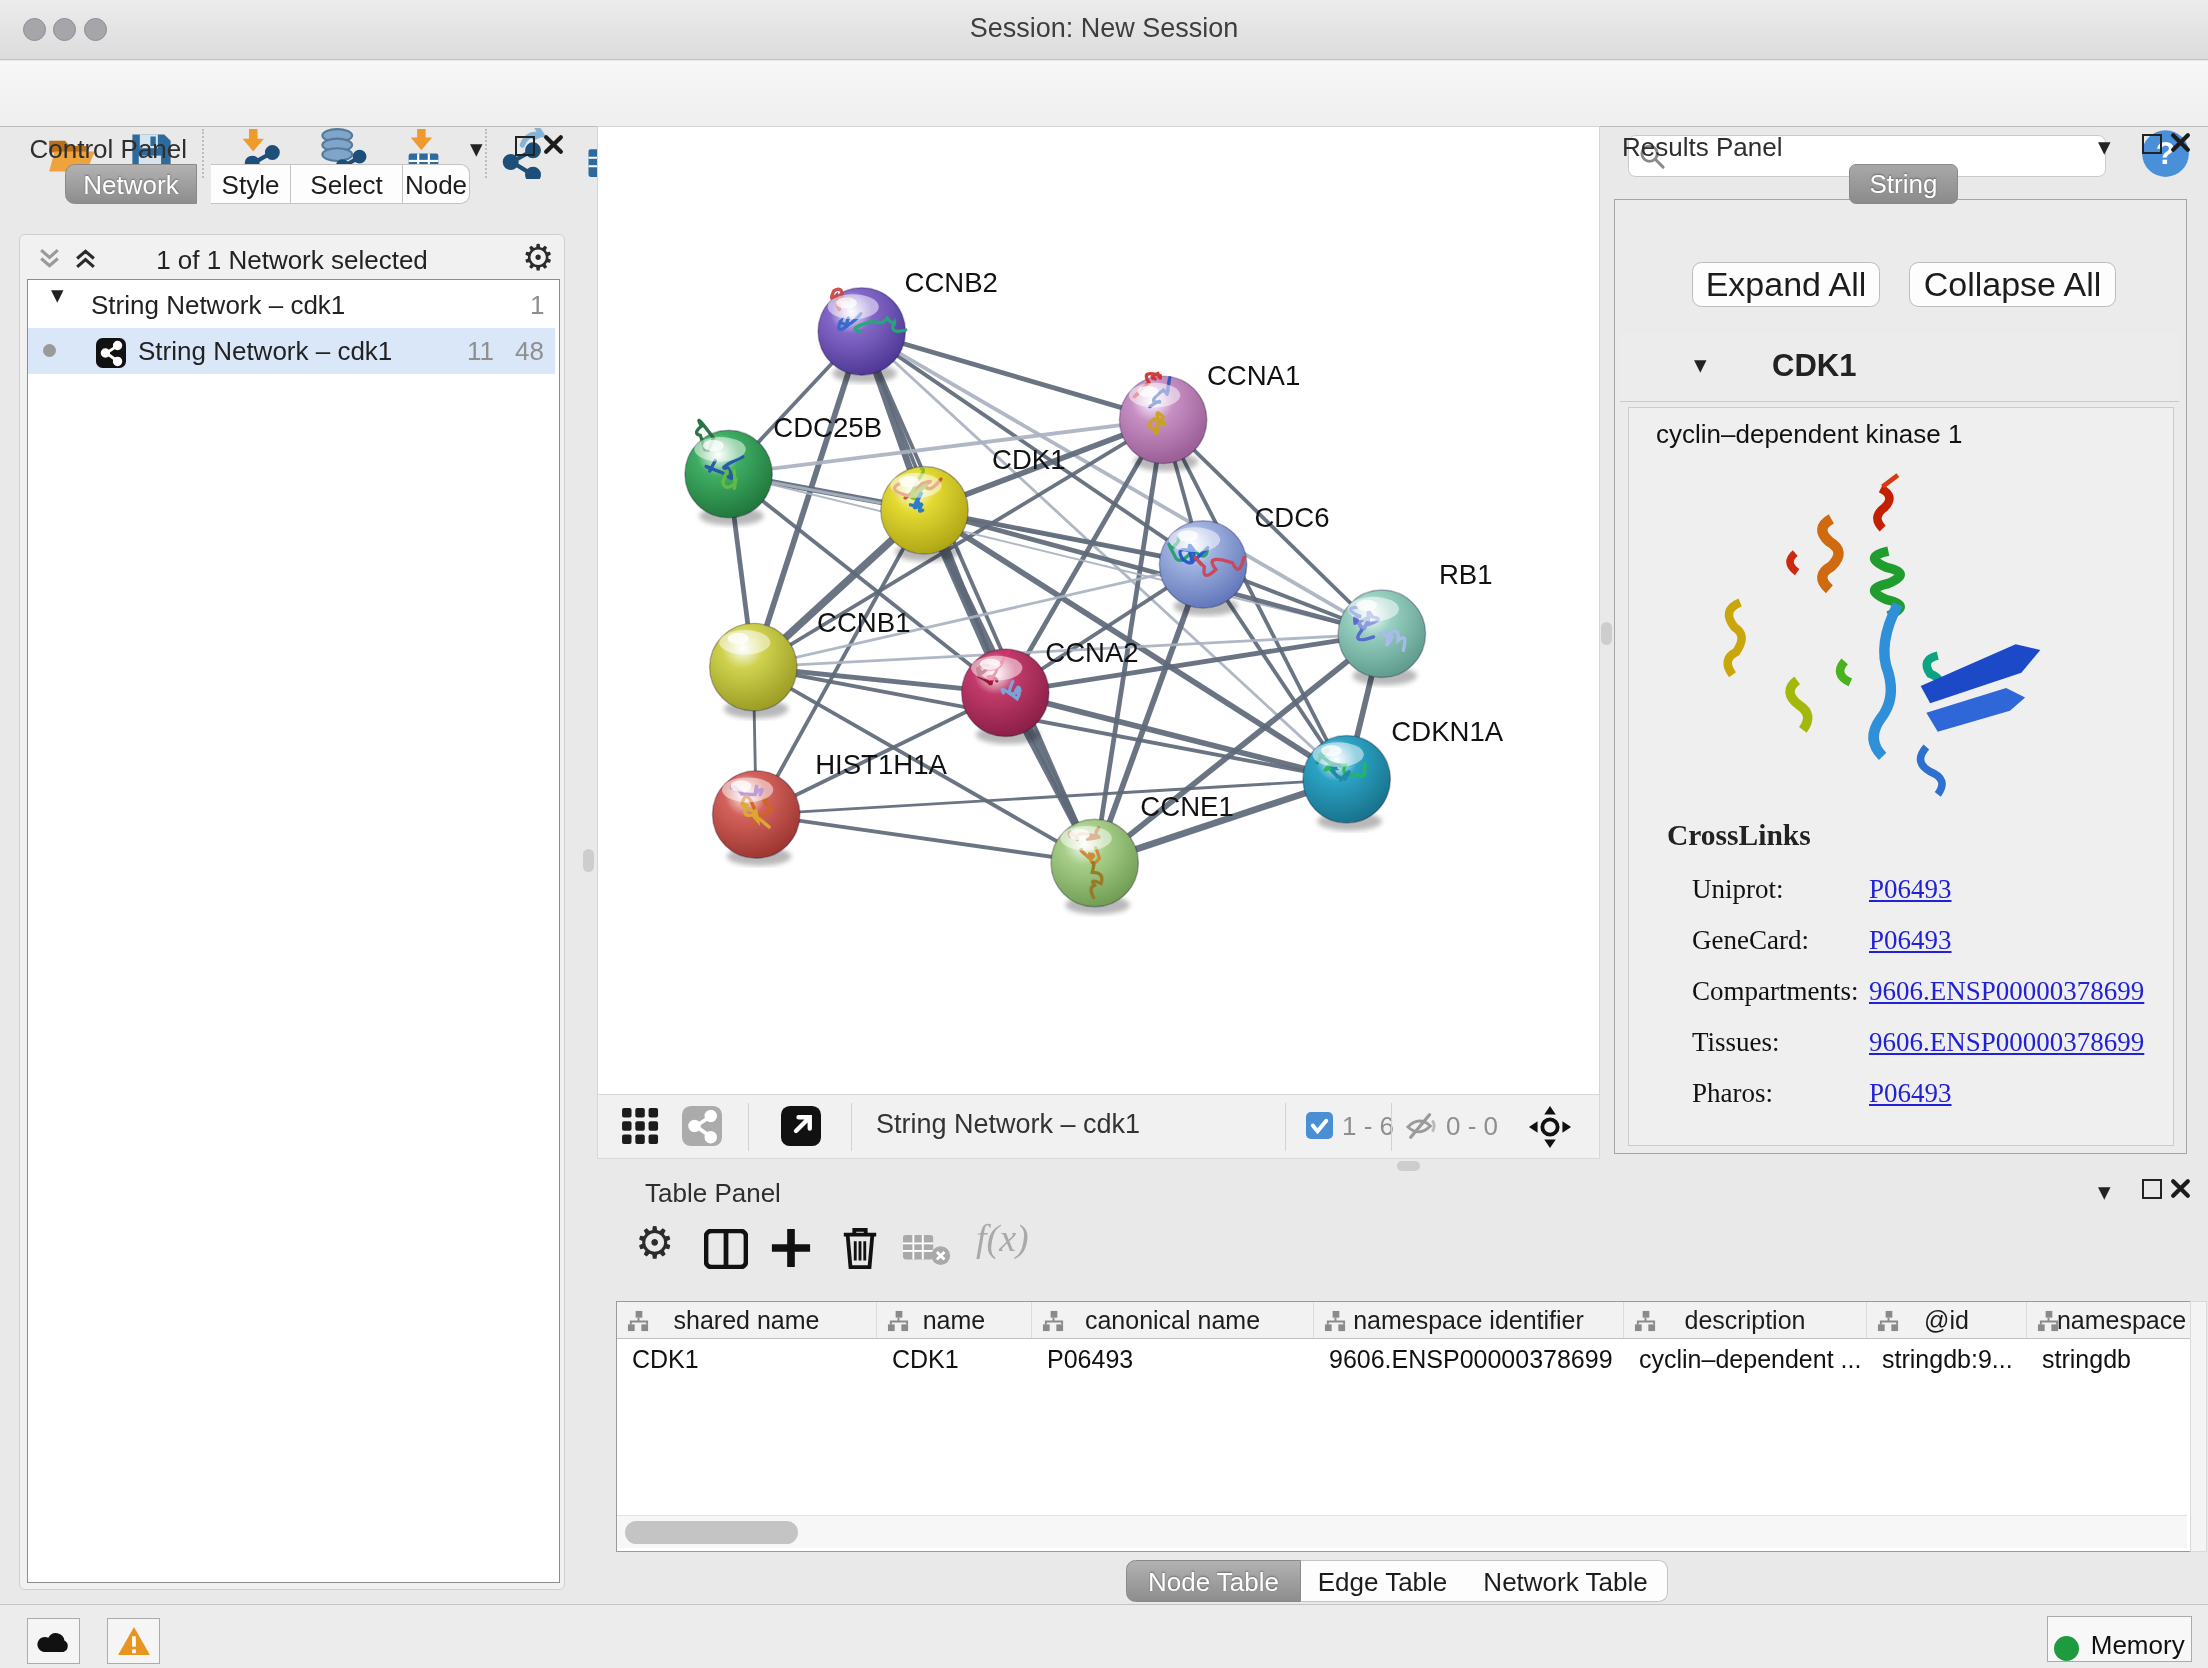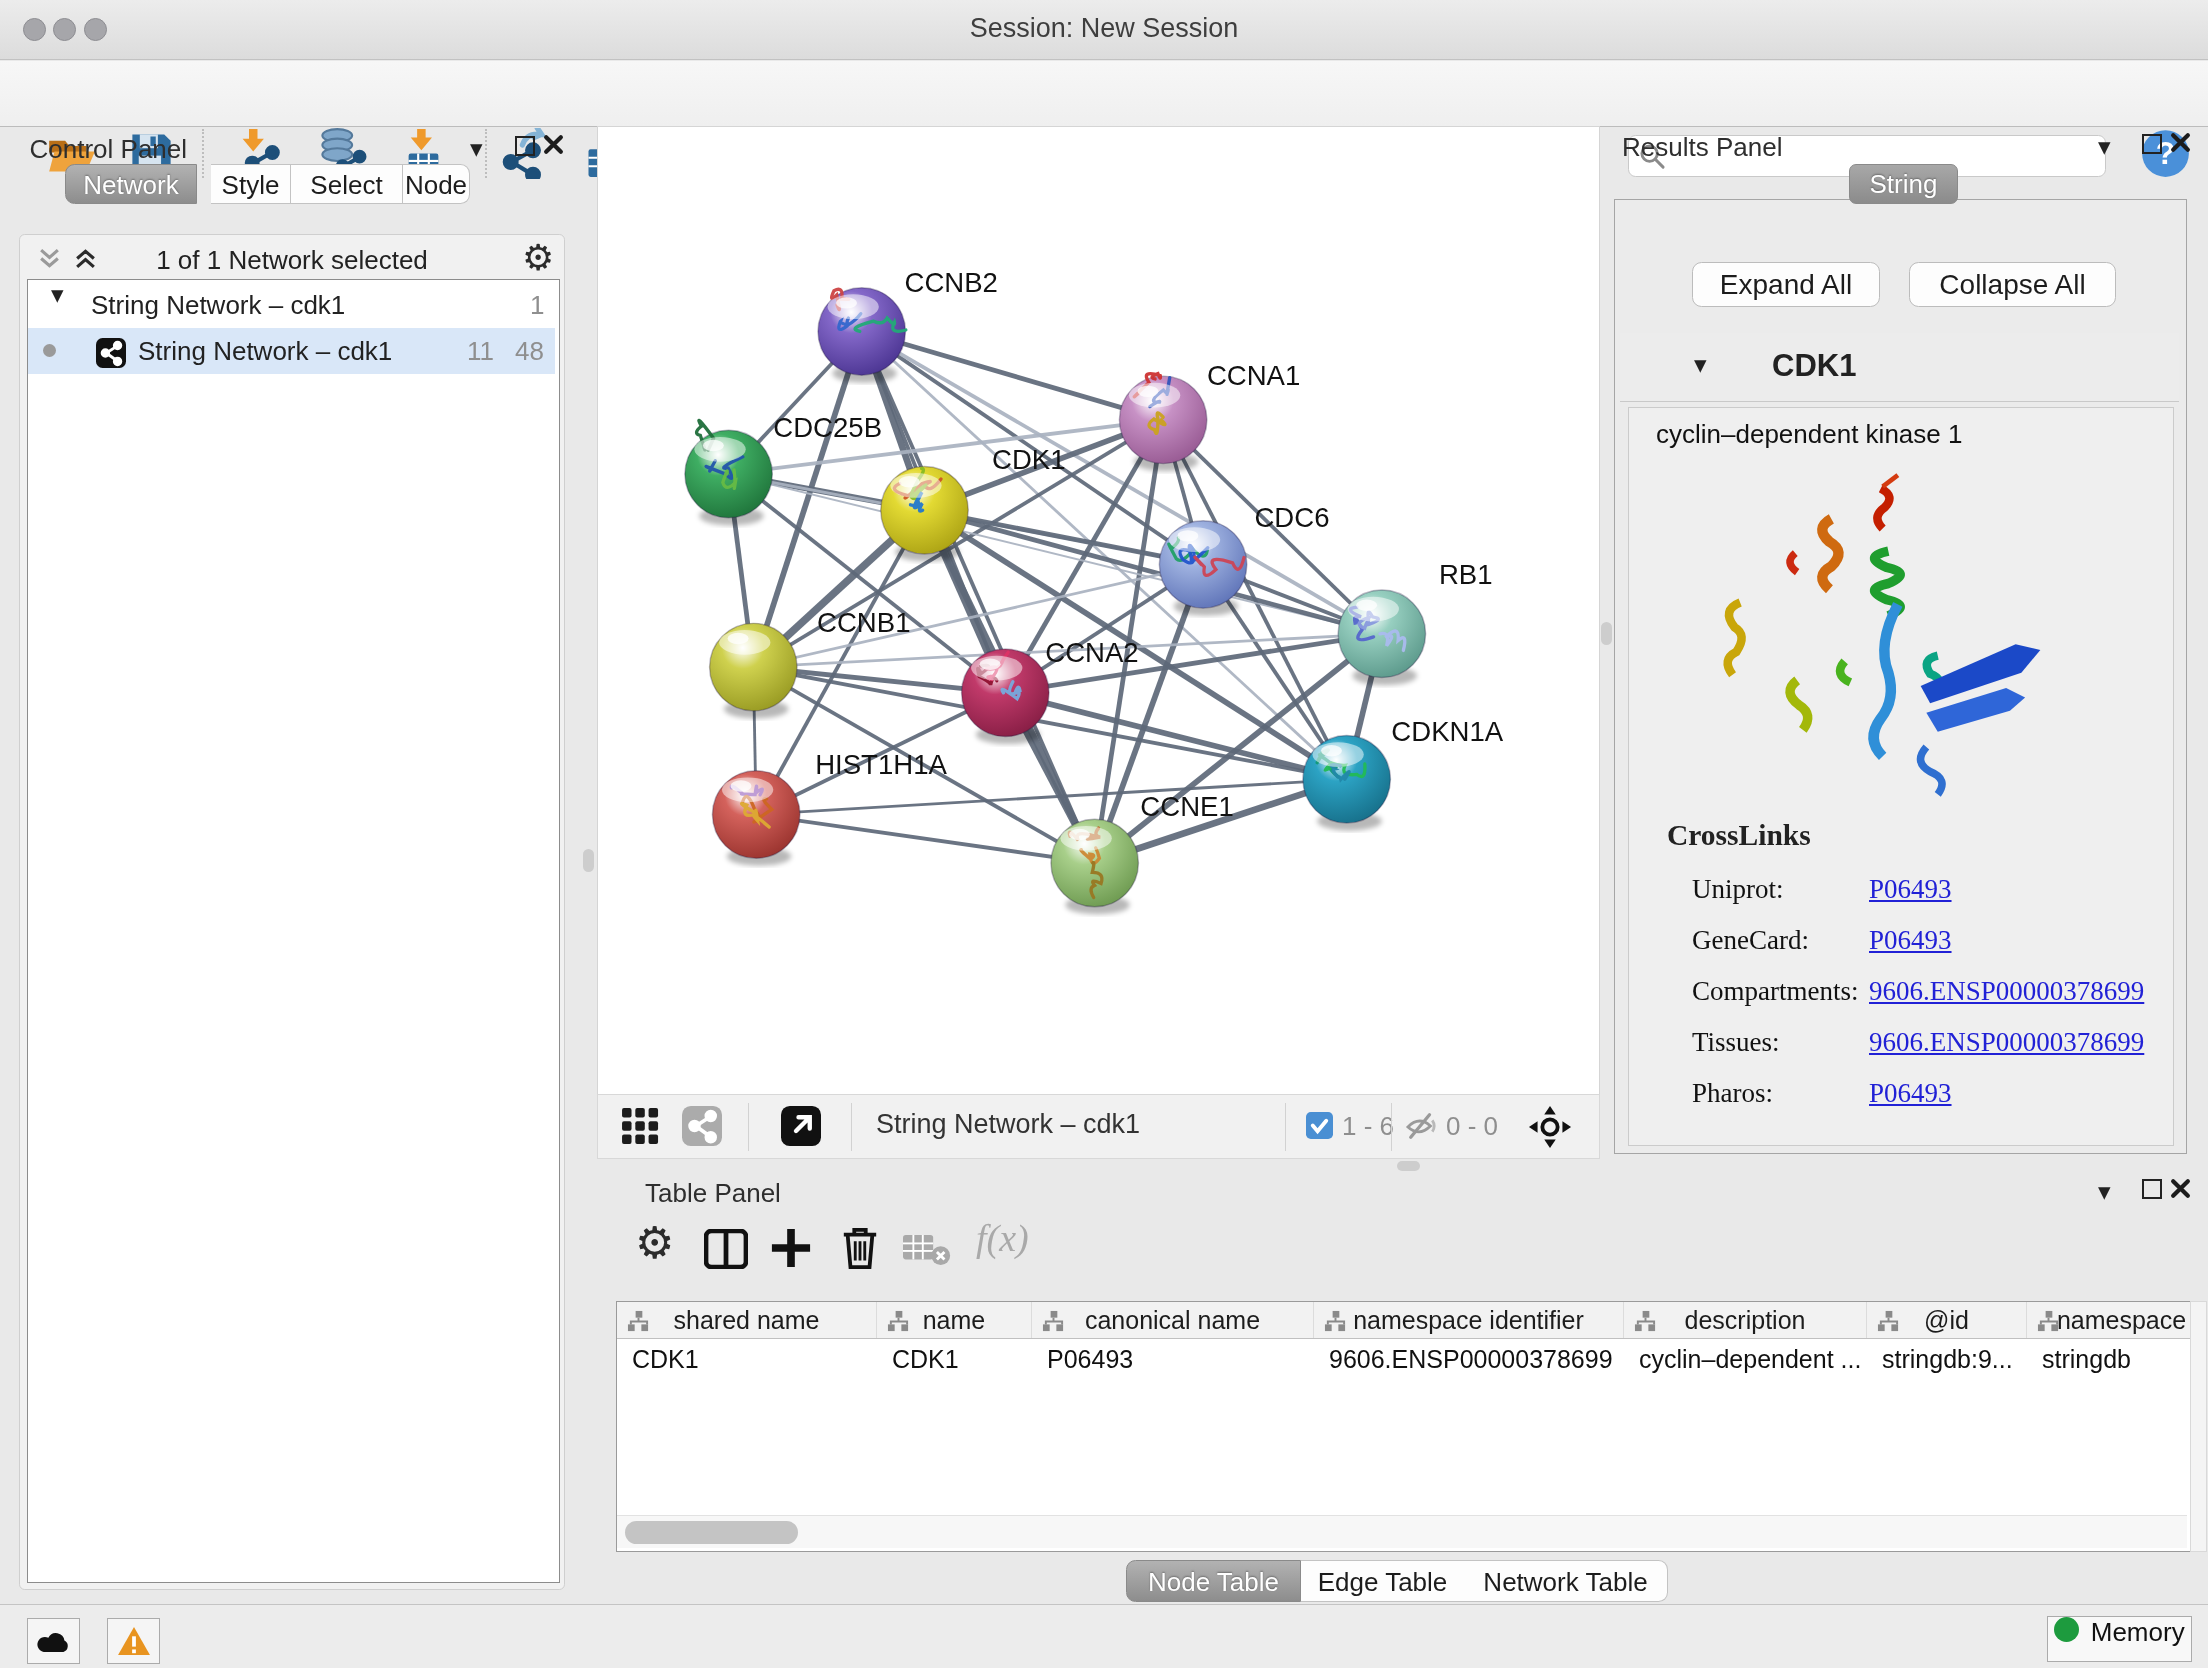--- a/index.html
+++ b/index.html
@@ -41,21 +41,21 @@
   #net-canvas{left:597px;top:126px;width:1001px;height:968px;background:#fff;border:1px solid #d5d5d5;}
   #net-bar{left:597px;top:1094px;width:1001px;height:63px;background:#f1f1f1;border:1px solid #d8d8d8;}
   .nb-sep{top:7.6px;width:0;height:48px;border-left:1.9px solid #d2d2d2;position:absolute;}
   .nb-txt{font-size:26px;color:#8e8e8e;}
   .handle{background:#cdcdcd;border-radius:7.6px;}
   
   #rp-outer{left:1614px;top:199px;width:571px;height:953px;background:#ebebeb;border:1.9px solid #a5a5a5;}
   #rp-pill{left:1849px;top:164px;width:107px;height:38px;line-height:38px;text-align:center;color:#fff;
      font-size:26px;background:linear-gradient(#a8a8a8,#8b8b8b);border:1.9px solid #8a8a8a;border-radius:7px;
      text-shadow:0 -1px 1.9px rgba(0,0,0,.35);}
-  .rp-btn{top:262px;height:43px;line-height:43px;text-align:center;font-size:28px;background:#fdfdfd;
+  .rp-btn{top:262px;height:43px;line-height:43px;text-align:center;font-size:34px;background:#fdfdfd;
      border:1.9px solid #bcbcbc;border-radius:9.5px;color:#1c1c1c;}
   #rp-sec-head{left:1620px;top:333px;width:559px;height:68px;background:#ececec;border-bottom:1.9px solid #c9c9c9;}
   #rp-inner{left:1628px;top:407px;width:544px;height:737px;background:#efefef;border:1.9px solid #cbcbcb;}
   .xl-row{position:relative;height:51px;font-family:"Liberation Serif",serif;font-size:27px;}
   .xl-row .lab{position:absolute;left:63px;top:11.4px;color:#111;}
   .xl-row a{position:absolute;left:240px;top:11.4px;color:#2121d6;text-decoration:underline;}
   
   #tp-box{left:616px;top:1301px;width:1574px;height:249px;background:#fff;border:1.9px solid #9a9a9a;overflow:hidden;}
   #th-row{position:absolute;left:0;top:0;height:36px;background:#f2f2f2;border-bottom:1.9px solid #c0c0c0;display:flex;}
   .th{position:relative;height:36px;border-right:1.9px solid #dcdcdc;box-sizing:border-box;
@@ -64,21 +64,21 @@
   #tr-row{position:absolute;left:0;top:38px;height:38px;display:flex;}
   .td{height:38px;line-height:38px;font-size:25px;color:#111;padding-left:15px;box-sizing:border-box;flex:none;
       white-space:nowrap;overflow:hidden;}
   #hscroll{position:absolute;left:0;top:213px;width:1570px;height:32px;background:#f7f7f7;border-top:1.9px solid #e2e2e2;}
   #hthumb{position:absolute;left:7.6px;top:4.8px;width:173px;height:23px;background:#c4c4c4;border-radius:11.4px;}
   #vscroll{left:2190px;top:1301px;width:14.3px;height:249px;background:#f4f4f4;border:1px solid #d9d9d9;}
   
   #statusbar{left:0;top:1604px;width:2208px;height:65px;background:#ececec;border-top:1.9px solid #c4c4c4;}
   .st-btn{top:13.3px;width:51px;height:44px;background:#f5f5f5;border:1.9px solid #ababab;display:flex;align-items:center;justify-content:center;}
   #memory-btn{left:2047px;top:11.4px;width:143px;height:44px;background:#f8f8f8;border:1.9px solid #ababab;
-     display:flex;align-items:flex-start;justify-content:center;font-size:26px;color:#111;gap:11.4px;}
+     display:flex;align-items:flex-end;justify-content:center;font-size:26px;color:#111;gap:11.4px;}
   #memory-dot{width:25px;height:25px;border-radius:50%;background:#1d9b3e;}
   .gear{font-family:"DejaVu Sans",sans-serif;color:#2b2b2b;}
   a{cursor:pointer;}
 </style>
 </head>
 <body>
 
 <div id="titlebar" class="abs">
   <div class="traffic abs" style="left:23px"></div>
   <div class="traffic abs" style="left:53px"></div>

